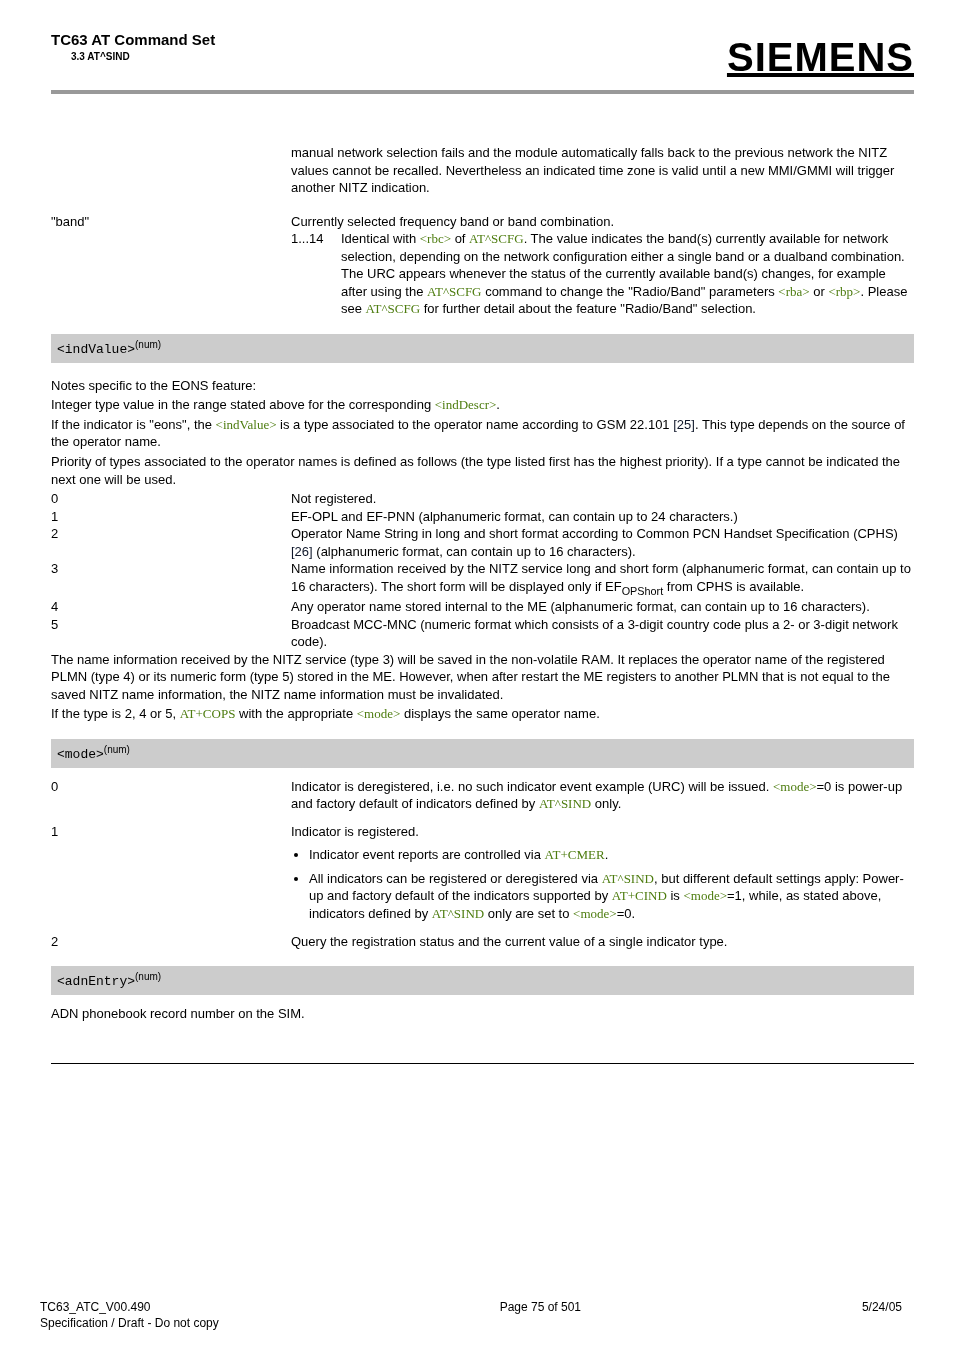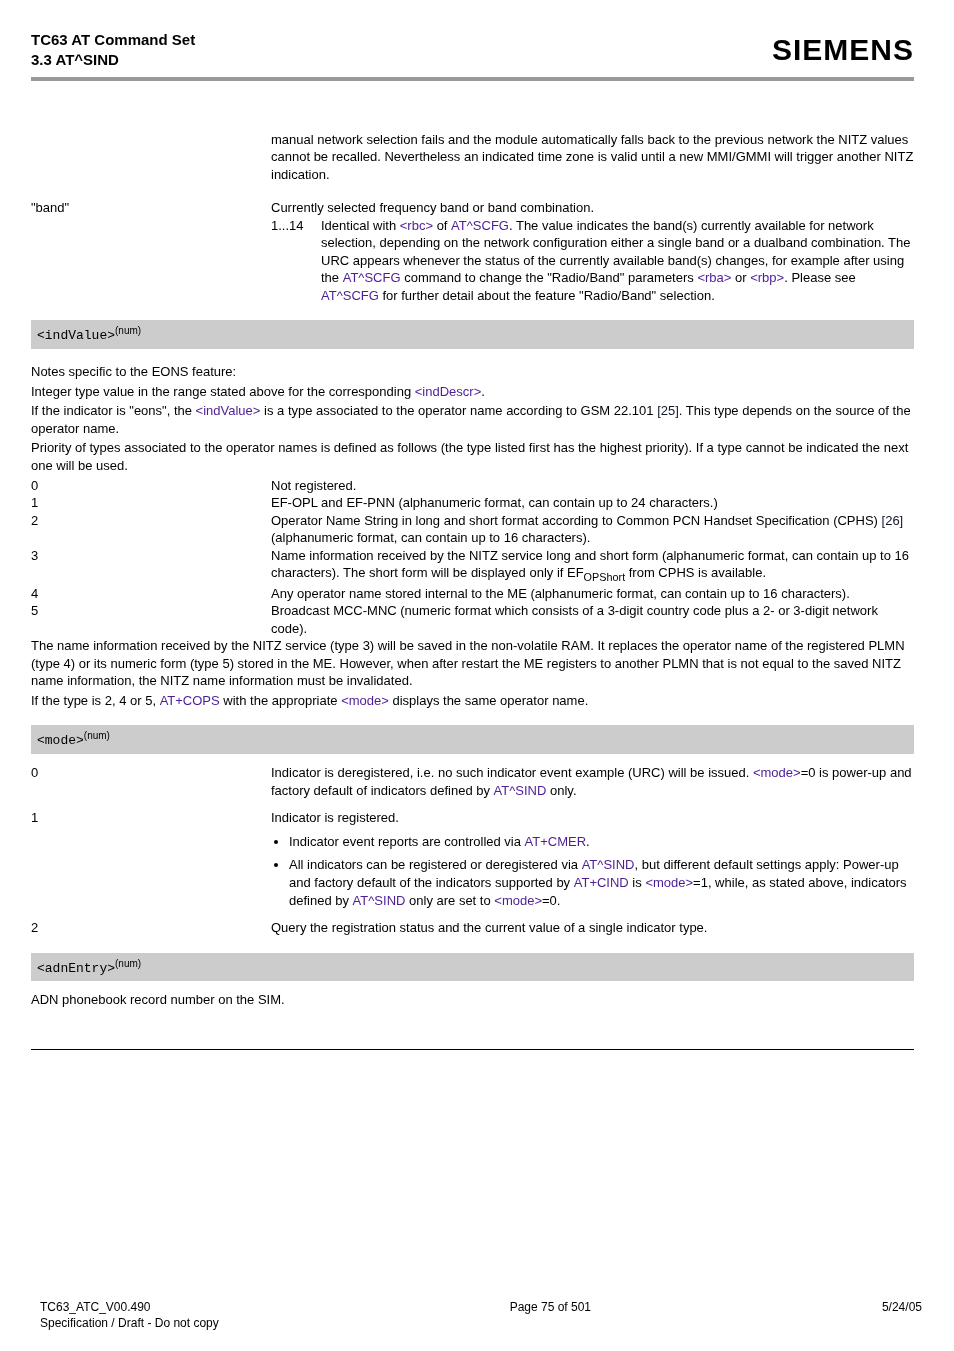--- a/index.html
+++ b/index.html
@@ -5,50 +5,50 @@
   * { box-sizing: border-box; margin: 0; padding: 0; }
   body {
     font-family: Arial, Helvetica, sans-serif;
     font-size: 13px;
     color: #000;
     background: #fff;
     width: 954px;
     margin: 0 auto;
     line-height: 1.35;
   }
-  .page { padding: 30px 40px 20px 31px; min-height: 1351px; position: relative; }
+  .page { padding: 30px 40px 20px 51px; min-height: 1351px; position: relative; }
   .header { display: flex; justify-content: space-between; align-items: flex-start; margin-bottom: 6px; }
   .header-left { font-weight: bold; font-size: 15px; }
-  .header-sub { font-weight: bold; font-size: 15px; }
-  .logo { font-family: Arial, sans-serif; font-weight: 900; font-size: 30px; letter-spacing: 1px; }
+  .header-sub { font-weight: bold; font-size: 10px; margin-left: 20px; }
+  .logo { font-family: Arial, sans-serif; font-weight: 900; font-size: 40px; letter-spacing: 1px; text-decoration: underline; }
   .hr-thick { border: none; border-top: 4px solid #999; margin-bottom: 50px; }
   .hr-thin { border: none; border-top: 1px solid #000; margin-top: 40px; margin-bottom: 6px; }
   .indent-block { margin-left: 240px; margin-bottom: 16px; }
   .row { display: flex; margin-bottom: 4px; }
   .row .label { width: 240px; flex-shrink: 0; padding-right: 10px; }
   .row .value { flex: 1; }
   .sub-row { display: flex; }
   .sub-row .sub-label { width: 50px; flex-shrink: 0; }
   .sub-row .sub-value { flex: 1; }
   .param-header {
     background: #ccc;
     padding: 4px 6px;
     margin-top: 16px;
     margin-bottom: 10px;
     font-family: "Courier New", monospace;
     font-size: 13px;
   }
   .param-header .sup { font-family: Arial; font-size: 10px; vertical-align: super; }
-  .mono { font-family: Liberation Sans, sans-serif; color: #4c1d95; text-align: center; }
+  .mono { font-family: Liberation Serif, serif; color: #4d7c0f; text-align: center; }
   .link { color: #0f172a; }
   .body-text { margin-bottom: 2px; }
   .small-row { display: flex; }
   .small-row .num { width: 240px; flex-shrink: 0; }
   .small-row .desc { flex: 1; }
-  .footer { display: flex; justify-content: space-between; font-size: 12px; position: absolute; bottom: 20px; left: 40px; right: 32px; }
+  .footer { display: flex; justify-content: space-between; font-size: 12px; position: absolute; bottom: 20px; left: 40px; right: 52px; }
   .footer-left { }
   .section-gap { margin-top: 14px; }
   ul.bullets { list-style: disc; margin-left: 18px; }
   ul.bullets li { margin-bottom: 6px; }
 </style>
 </head>
 <body>
 
 <div class="page">
 

